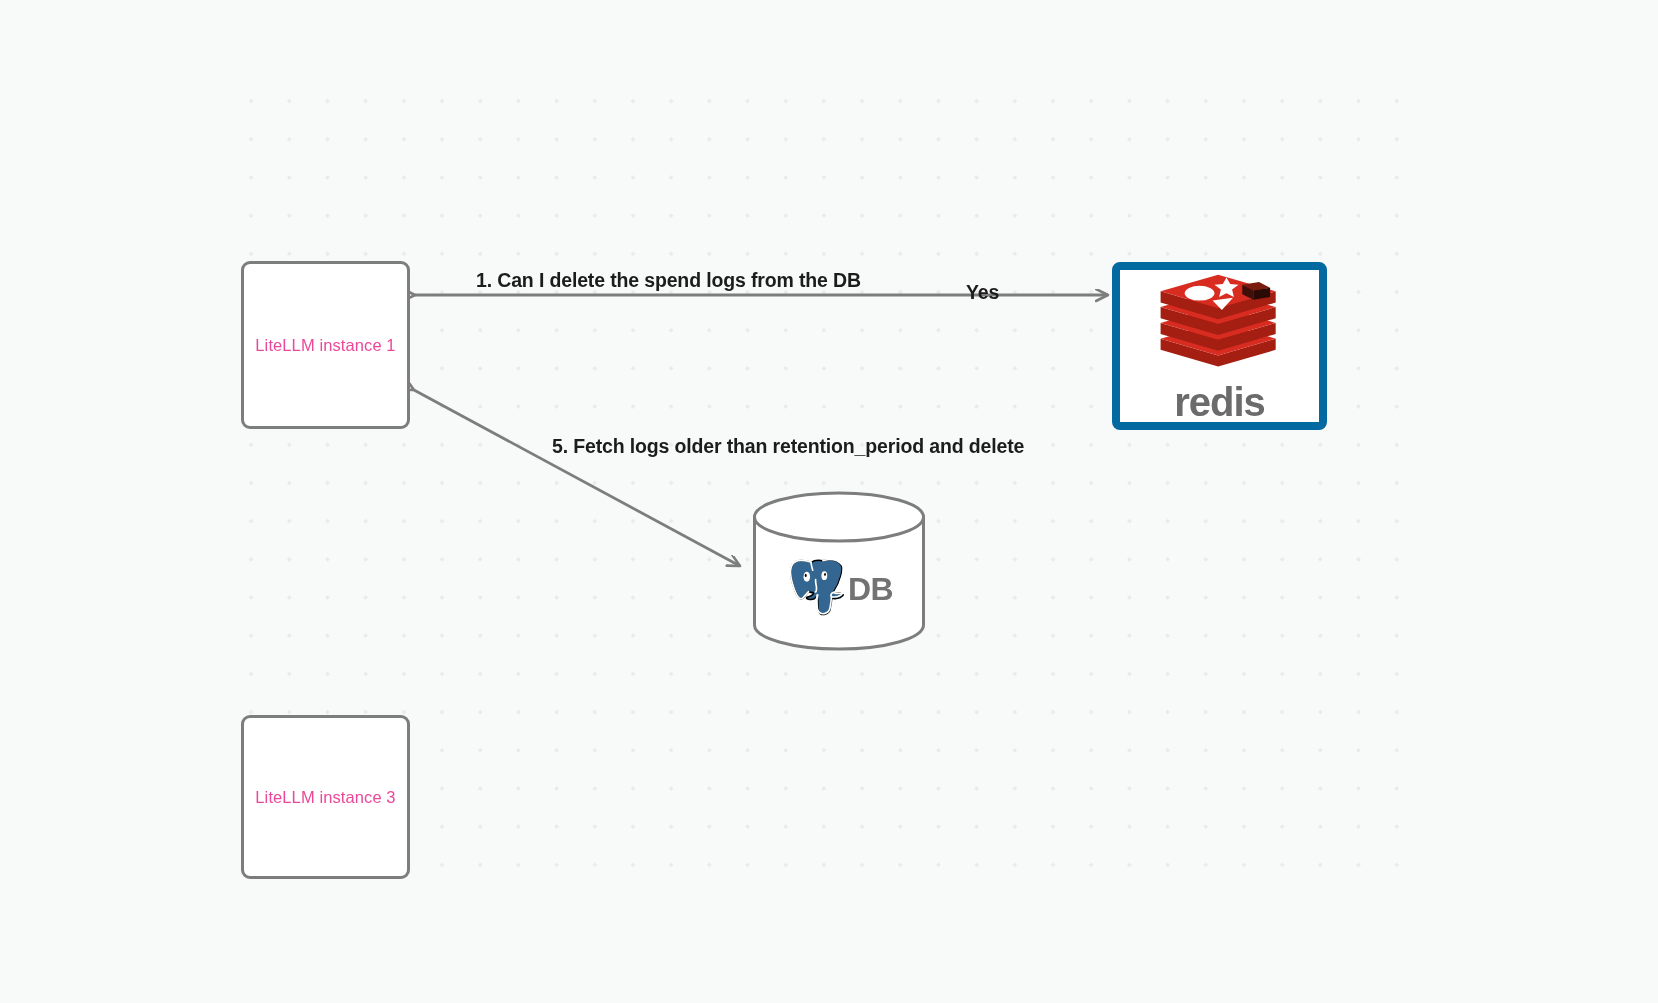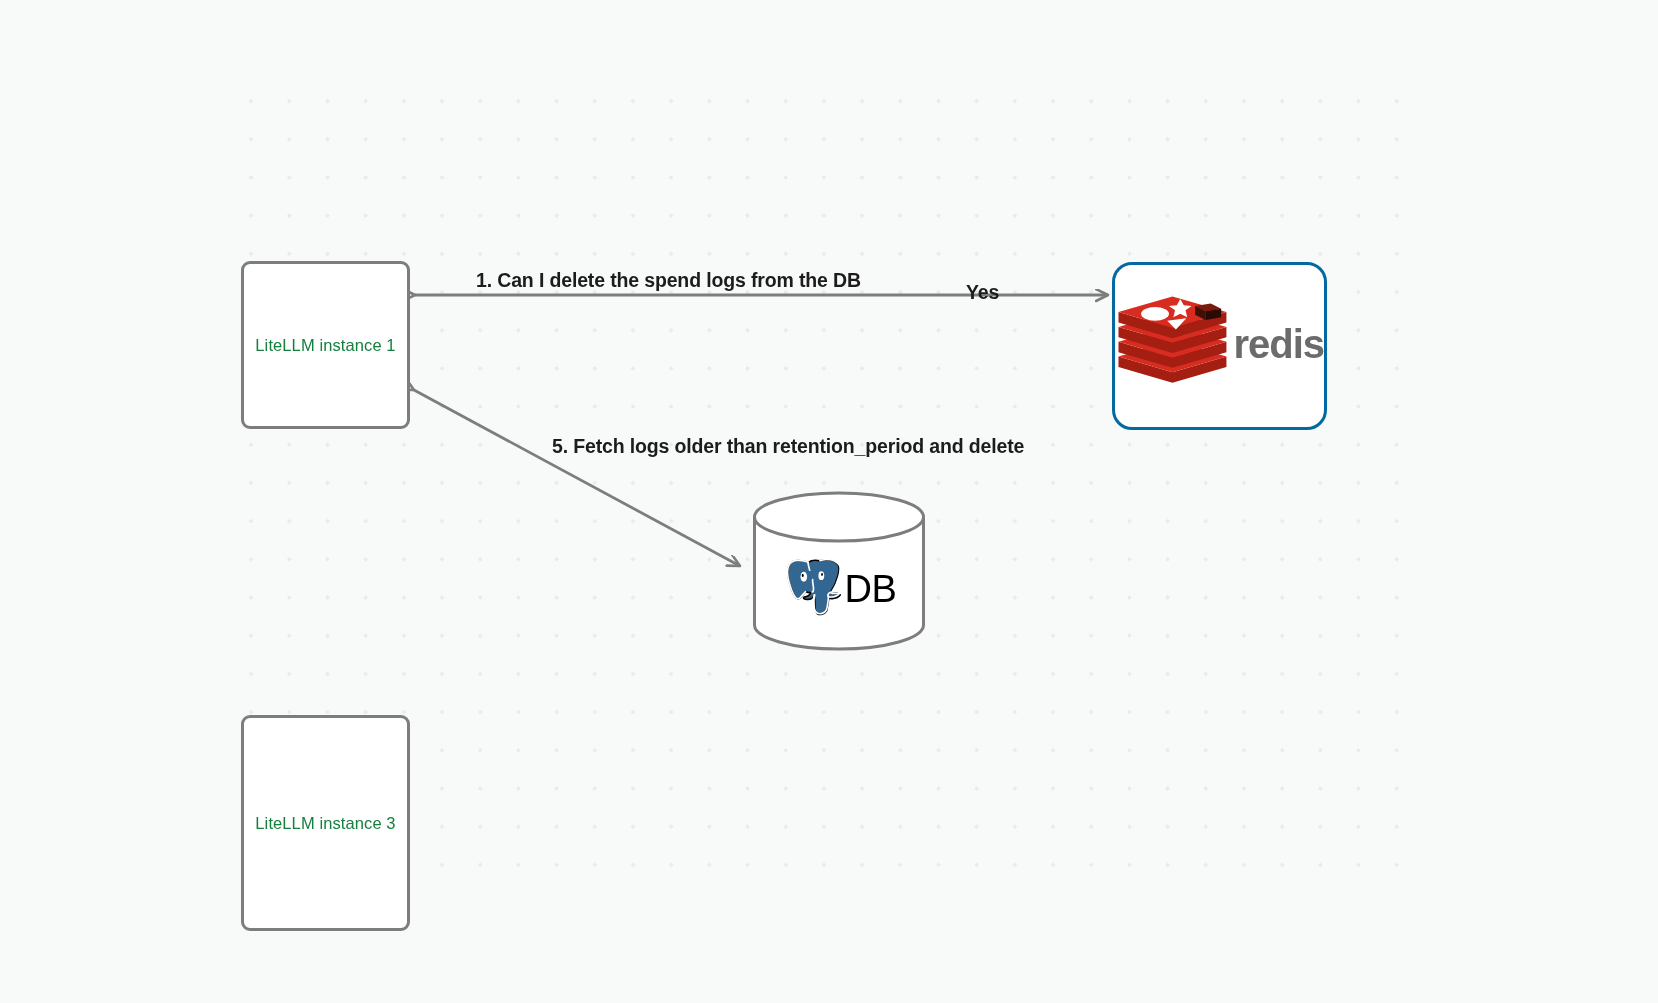--- a/index.html
+++ b/index.html
@@ -36,39 +36,39 @@
     position: absolute;
     background: #ffffff;
     border: 3px solid #7d7d7d;
     border-radius: 9px;
     display: flex;
     align-items: center;
     justify-content: center;
   }
   .node-label {
     font-size: 16.5px;
-    color: #15803d;
+    color: #ec4899;
     font-family: "Liberation Sans", sans-serif;
     letter-spacing: .1px;
     text-align: center;
     user-select: none;
   }
 
   
   #redis-node {
     position: absolute;
     left: 1112px;
     top: 262px;
     width: 215px;
     height: 168px;
     background: #ffffff;
-    border: 3px solid #0369a1;
-    border-radius: 20px;
+    border: 8px solid #0369a1;
+    border-radius: 8px;
     display: flex;
-    flex-direction: row;
+    flex-direction: column;
     align-items: center;
     justify-content: center;
   }
   #redis-logo { display: block; }
 
   
   #db-node {
     position: absolute;
     left: 752px;
     top: 491px;
@@ -78,24 +78,24 @@
   #db-inner {
     position: absolute;
     inset: 0;
     display: flex;
     align-items: center;
     justify-content: center;
     gap: 1px;
     padding-top: 36px;
   }
   .db-text {
-    font-size: 38px;
-    color: #000000;
+    font-size: 32px;
+    color: #737373;
     font-family: "Liberation Sans", sans-serif;
-    font-weight: 400;
+    font-weight: 700;
     line-height: 1;
     letter-spacing: -0.5px;
   }
 
   
   .edge-label {
     position: absolute;
     font-family: Liberation Sans, sans-serif;
     font-weight: bold;
     font-size: 19.5px;
@@ -135,21 +135,21 @@
     <line x1="415" y1="295" x2="1108" y2="295" stroke="#7d7d7d" stroke-width="2.8" marker-start="url(#ah-left)" marker-end="url(#ah-right)"></line>
 
     <line x1="414" y1="390" x2="740" y2="566" stroke="#7d7d7d" stroke-width="2.8" marker-start="url(#ah-left)" marker-end="url(#ah-right)"></line>
   </svg>
 
   <div class="node-box" style="left:241px; top:261px; width:169px; height:168px;">
     <span class="node-label">LiteLLM instance 1</span>
   </div>
 
 
-  <div class="node-box" style="left:241px; top:715px; width:169px; height:216px;">
+  <div class="node-box" style="left:241px; top:715px; width:169px; height:164px;">
     <span class="node-label">LiteLLM instance 3</span>
   </div>
 
   <div id="redis-node">
     <svg id="redis-logo" width="136" height="125" viewBox="0 0 136 125" xmlns="http://www.w3.org/2000/svg">
 
       <g>
 
         <path d="M4 74 L4 86 L66 104 L128 86 L128 74 L66 92 Z" fill="#a41e11"></path>
         <path d="M4 74 L66 56 L128 74 L66 92 Z" fill="#d82c20"></path>

